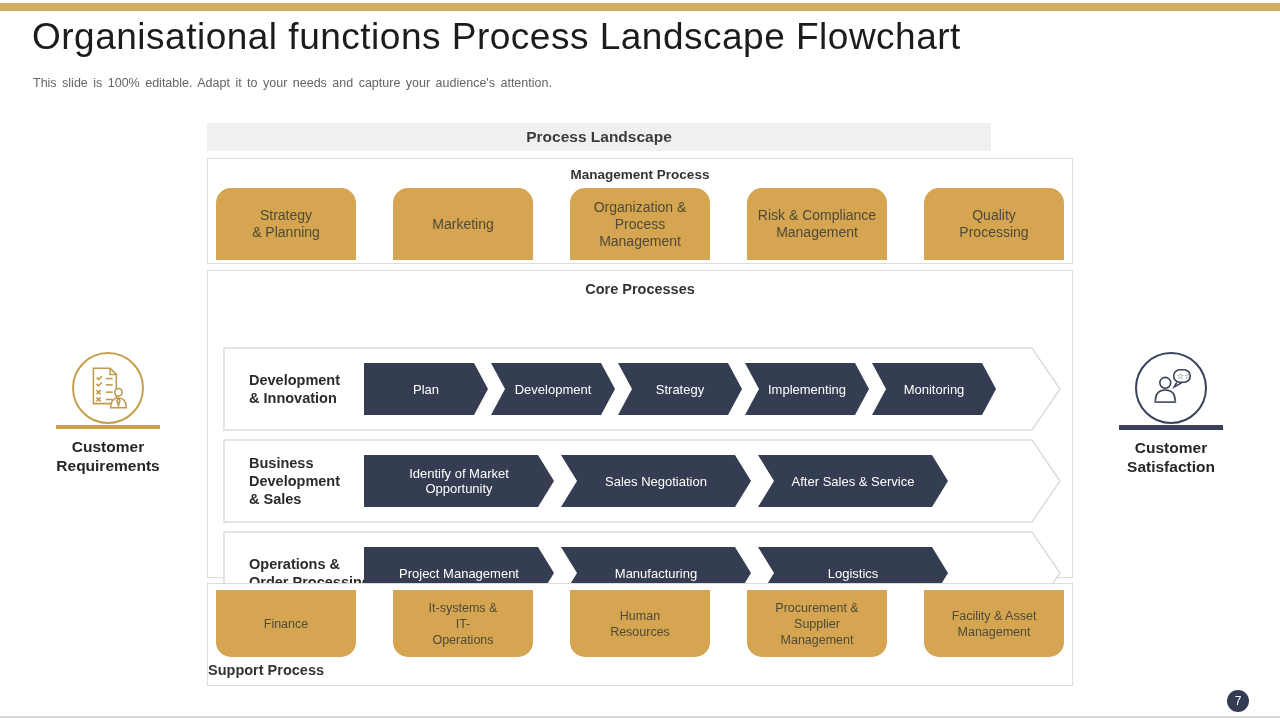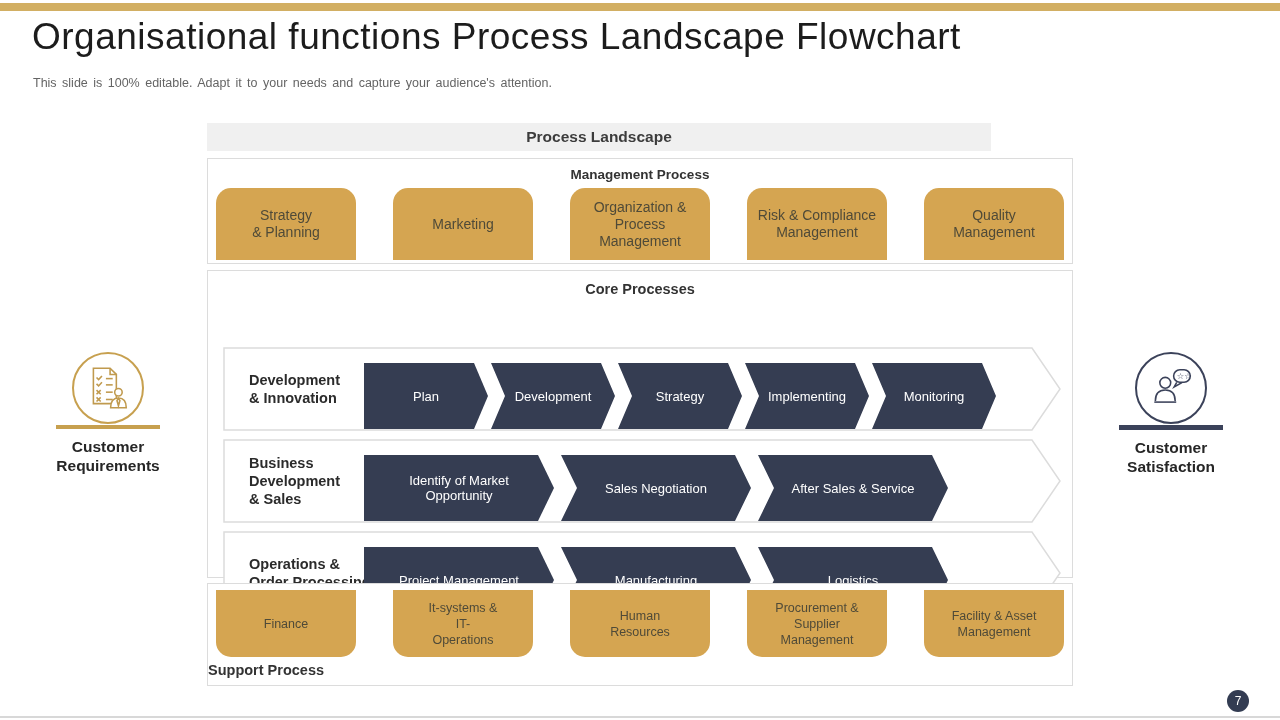--- a/index.html
+++ b/index.html
@@ -30,21 +30,21 @@
   .gold-box{width:140px;background:#D5A551;color:#4F4A38;display:flex;align-items:center;
             justify-content:center;text-align:center;white-space:pre-line;}
   .gold-box.top{height:72px;border-radius:15px 15px 0 0;font-size:14px;line-height:17px;}
   .gold-box.bottom{height:67px;border-radius:0 0 15px 15px;font-size:12.5px;line-height:16px;}
 
   .core-row{position:absolute;left:15px;width:838px;height:84px;margin-top:43px;}
   .row-outline{position:absolute;left:0;top:0;}
   .row-label{position:absolute;left:26px;top:50%;transform:translateY(-50%);
              font-weight:bold;font-size:14.5px;line-height:18px;color:#2B2B2B;white-space:pre-line;}
   .chev-strip{position:absolute;left:141px;top:16px;height:52px;display:flex;}
-  .chev{height:66px;background:#353D52;color:#ffffff;display:flex;align-items:center;
+  .chev{height:52px;background:#353D52;color:#ffffff;display:flex;align-items:center;
         justify-content:center;text-align:center;white-space:pre-line;font-size:13px;line-height:15px;
         clip-path:polygon(0 0, calc(100% - var(--tip)) 0, 100% 50%, calc(100% - var(--tip)) 100%, 0 100%, var(--notch) 50%);}
 
   .side-group{position:absolute;width:124px;text-align:center;}
   #left-group{left:46px;top:352px;}
   #right-group{left:1109px;top:352px;}
   .icon-circle{width:72px;height:72px;border-radius:50%;margin:0 auto;box-sizing:border-box;
                display:flex;align-items:center;justify-content:center;background:#fff;}
   #left-group .icon-circle{border:2px solid #C7A04F;}
   #right-group .icon-circle{border:2px solid #3B425A;}
@@ -73,21 +73,21 @@
     <div class="boxes-row">
         <div class="gold-box top">Strategy
 &amp; Planning</div>
         <div class="gold-box top">Marketing</div>
         <div class="gold-box top">Organization &amp;
 Process
 Management</div>
         <div class="gold-box top">Risk &amp; Compliance
 Management</div>
         <div class="gold-box top">Quality
-Management</div>
+Processing</div>
       </div>
   </div>
 
   <div class="section" id="core">
     <div class="section-title">Core Processes</div>
     <div>
         <div class="core-row" style="top: 33px;">
           <svg class="row-outline" width="838" height="84" viewBox="0 0 838 84">
             <polygon points="1,1 809,1 837,42 809,83 1,83" fill="#ffffff" stroke="#DCDCDC" stroke-width="1.5"></polygon>
           </svg>

